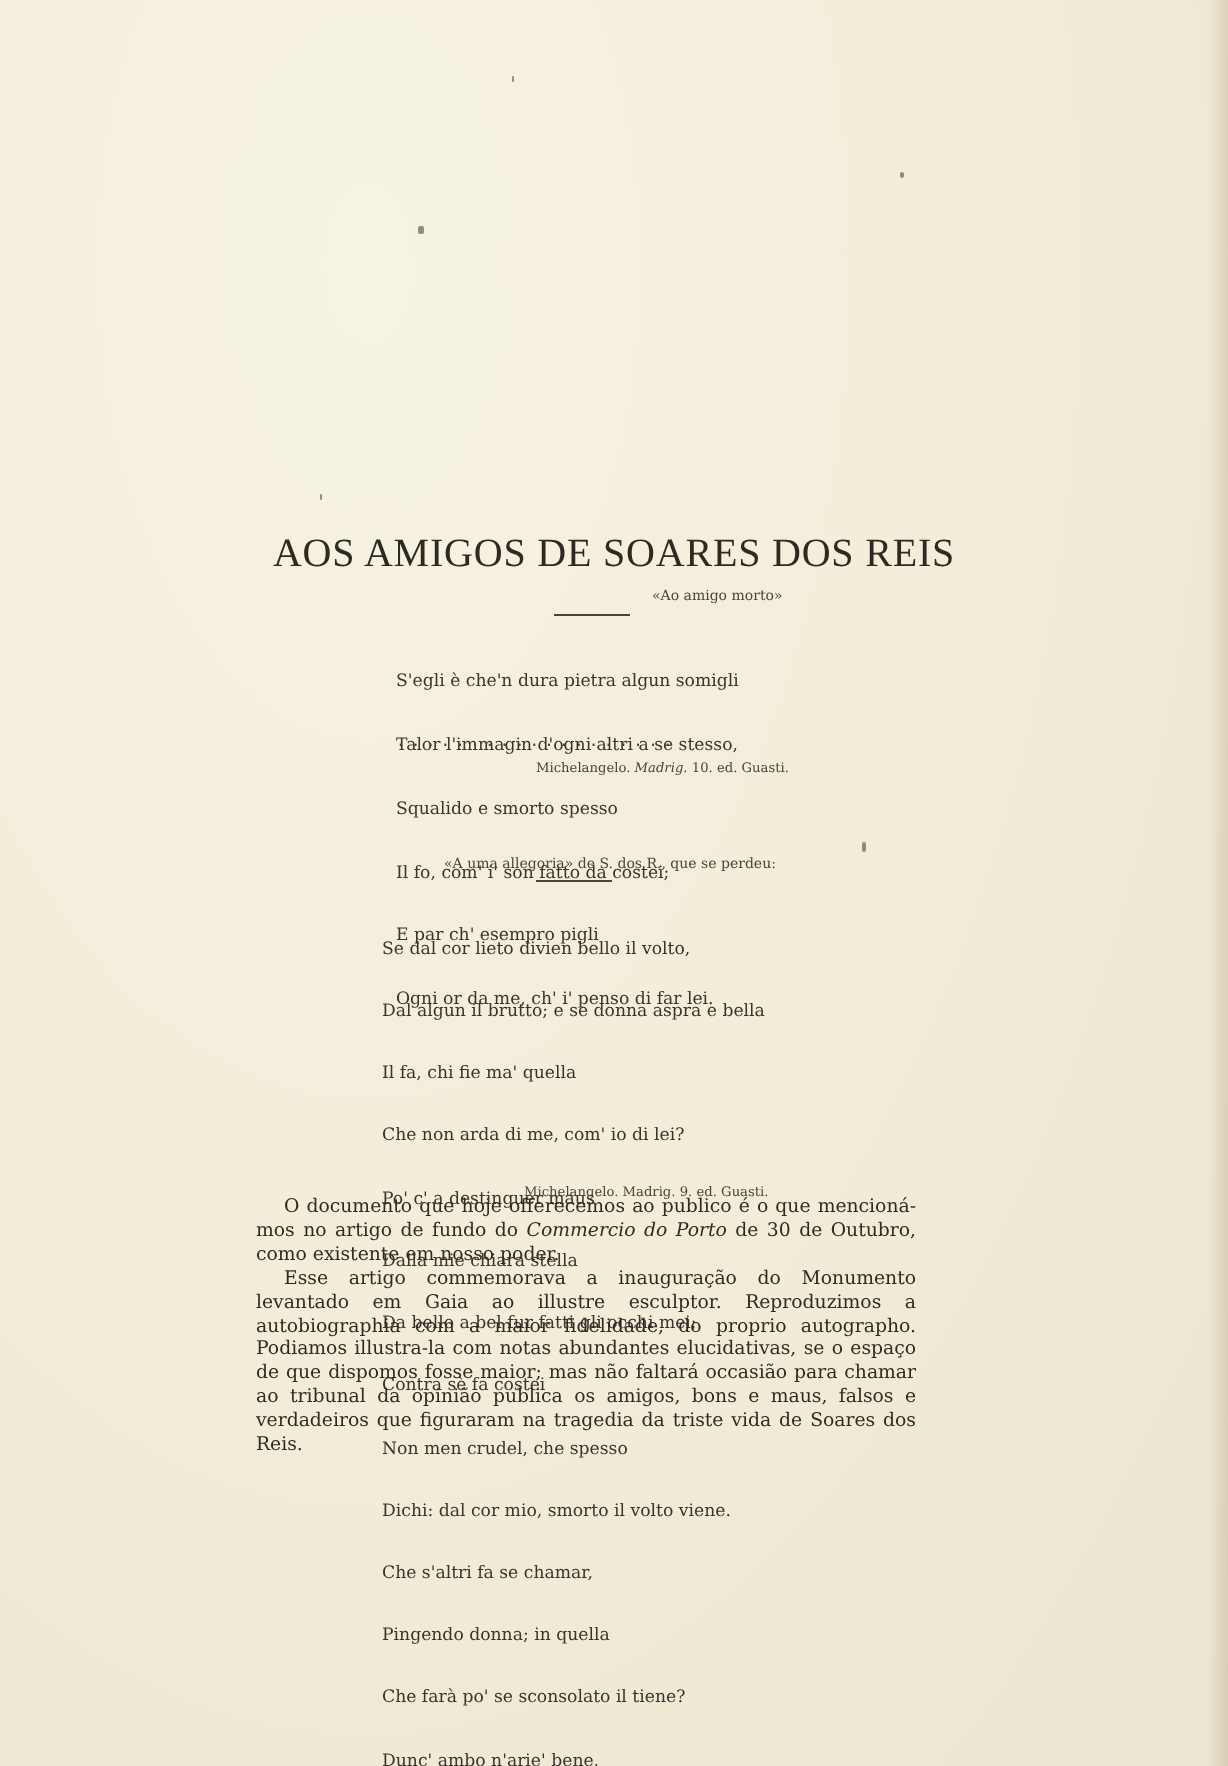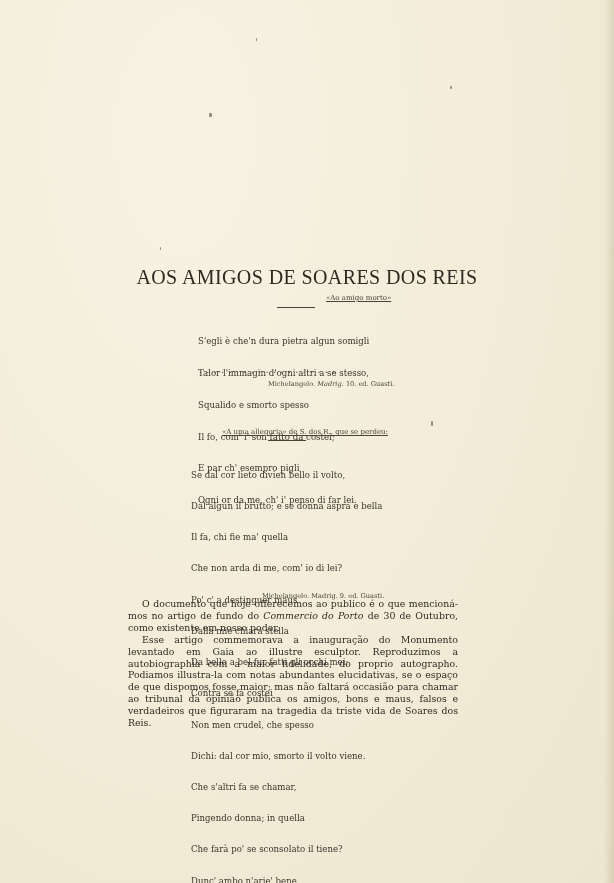--- a/index.html
+++ b/index.html
@@ -21,21 +21,21 @@
     .speck { position: absolute; width: 2px; height: 3px; background: #6b6250; border-radius: 1px; opacity: .7; }
 
     .title {
       position: absolute; left: 0; width: 614px; top: 266px;
       text-align: center;
       font-family: "Liberation Serif", serif;
       font-size: 20px; letter-spacing: 0.4px; color: #2e2a22;
     }
     .epigraph {
       position: absolute; font-family: "DejaVu Serif", serif;
-      font-size: 7px; color: #4a4438; text-decoration: underline;
+      font-size: 7px; color: #4a4438;
     }
     .rule { position: absolute; height: 1px; background: #4a4438; }
 
     .verse {
       position: absolute; font-family: "DejaVu Serif", serif;
       font-size: 8.6px; line-height: 10.6px; color: #3a352c;
       white-space: pre;
     }
     .dots {
       position: absolute; font-family: "DejaVu Sans Mono", monospace;

